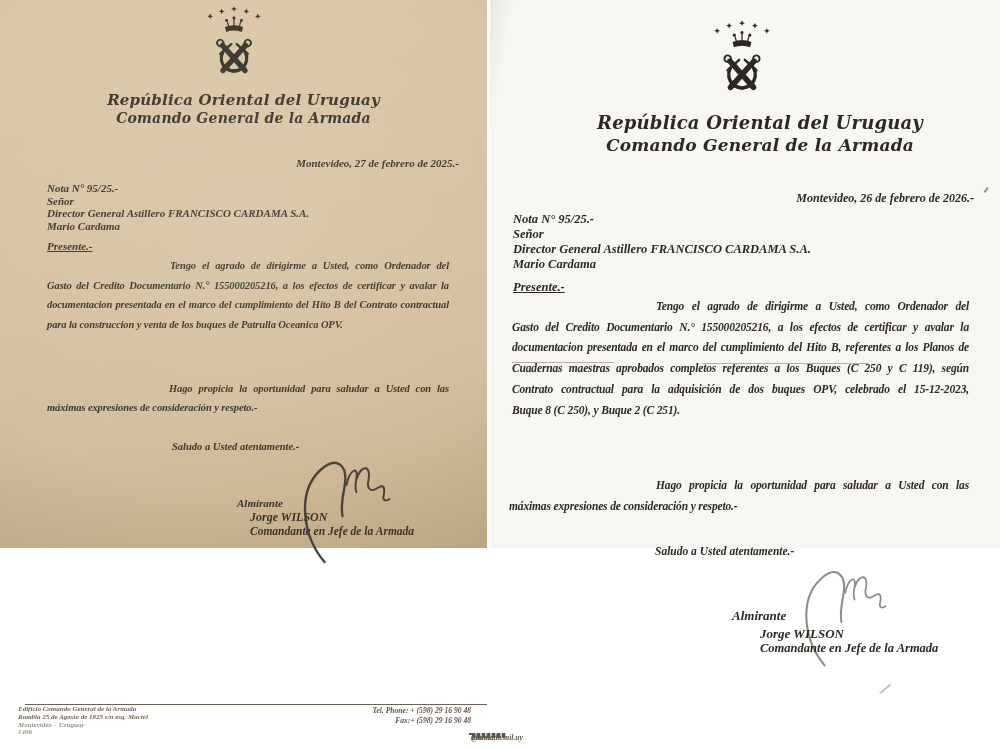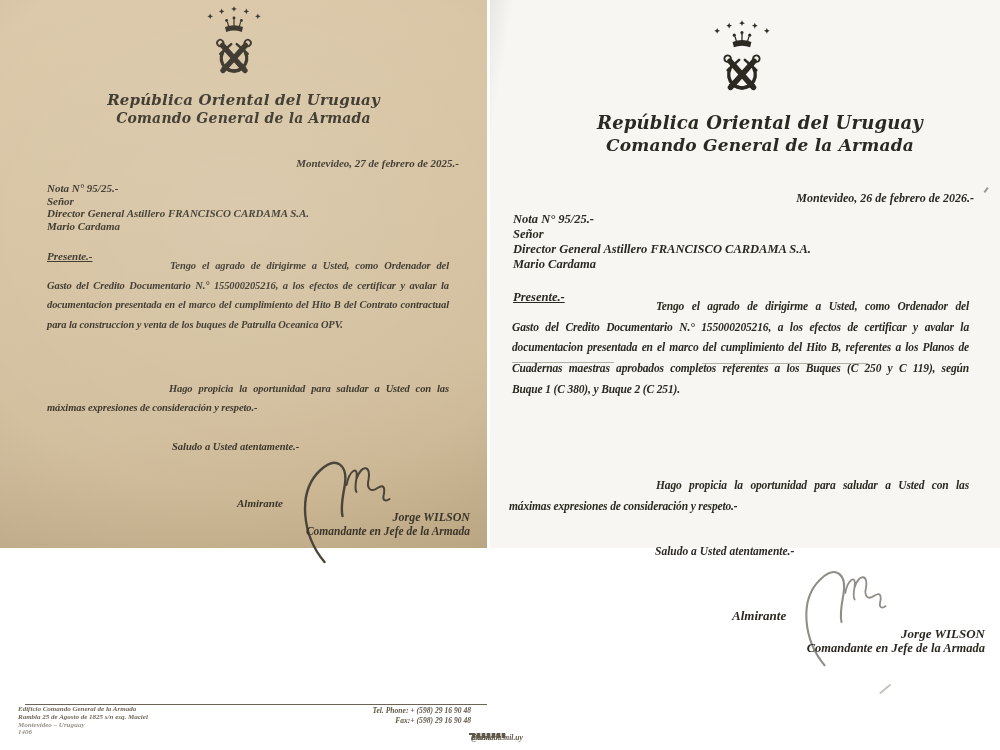--- a/index.html
+++ b/index.html
@@ -22,35 +22,35 @@
   .right .t1{top:112px;font-size:18px;padding-left:30px;box-sizing:border-box;}
   .right .t2{top:135px;font-size:17px;padding-left:30px;box-sizing:border-box;}
   .date{white-space:nowrap;}
   .left .date{top:157px;right:28px;font-size:11px;}
   .right .date{top:191px;right:26px;font-size:12px;}
   .addr{white-space:nowrap;}
   .addr div{position:static;}
   .left .addr{top:182px;left:47px;font-size:11px;line-height:12.5px;}
   .right .addr{top:212px;left:23px;font-size:12.5px;line-height:15px;}
   .uline{text-decoration:underline;}
-  .addr .uline{display:inline-block;margin-top:18px;}
+  .addr .uline{display:inline-block;margin-top:8px;}
   .lines > div{position:static;text-align:justify;text-align-last:justify;}
   .lines > div:first-child{padding-left:var(--ind);box-sizing:border-box;font-family:Liberation Serif, serif;}
   .lines > div:last-child{text-align-last:left;}
   .left .body1{top:256px;left:47px;width:402px;font-size:10.5px;letter-spacing:-.1px;line-height:19.5px;--ind:123px;}
   .left .body2{top:379px;left:47px;width:402px;font-size:10.5px;letter-spacing:-.1px;line-height:19px;--ind:122px;}
   .right .body1{top:296px;left:22px;width:457px;font-size:11.5px;letter-spacing:-.15px;line-height:20.7px;--ind:144px;}
   .right .body2{top:475px;left:19px;width:460px;font-size:11.5px;letter-spacing:-.15px;line-height:21px;--ind:147px;}
   .left .farewell{top:441px;left:172px;font-size:10.5px;white-space:nowrap;}
   .right .farewell{top:545px;left:165px;font-size:11.5px;white-space:nowrap;}
   .left .sig{left:288px;top:452px;width:125px;height:115px;color:#4b443a;}
   .right .sig{left:300px;top:562px;width:118px;height:108px;color:#8f8d88;}
   .left .rank{left:237px;top:497px;font-size:11px;}
   .right .rank{left:242px;top:608px;font-size:13px;}
-  .signer{text-align:right;}
+  .signer{text-align:left;}
   .signer div{position:static;}
   .left .signer{left:250px;top:510px;width:220px;font-size:12px;line-height:14px;}
   .left .signer .s2{font-size:11.5px;}
   .right .signer{left:270px;top:626px;width:225px;font-size:13px;line-height:15px;}
   .right .signer .s2{font-size:12.5px;}
   .footline{top:704px;left:25px;width:462px;height:1px;background:#6b6355;}
   .foot-l{left:18px;top:706px;font-size:7px;line-height:7.8px;color:#70685a;font-weight:700;white-space:nowrap;}
   .foot-l div{position:static;}
   .foot-l .faded{opacity:.72;}
   .foot-r{right:16px;top:706px;text-align:right;font-size:7.6px;line-height:10px;color:#5f5749;white-space:nowrap;}
@@ -203,21 +203,22 @@
       <div>Mario Cardama</div>
       <div>
           <span class="uline">Presente.-</span>
         </div>
     </div>
     <div class="body1 lines">
         <div>Tengo el agrado de dirigirme a Usted, como Ordenador del</div>
         <div>Gasto del Credito Documentario N.° 155000205216, a los efectos de certificar y avalar la</div>
         <div>documentacion presentada en el marco del cumplimiento del Hito B, referentes a los Planos de</div>
         <div>Cuadernas maestras aprobados completos referentes a los Buques (C 250 y C 119), según</div>
-        <div>Buque 1 (C 380), y Buque 2 (C 251).</div>
+        <div>Contrato contractual para la adquisición de dos buques OPV, celebrado el 15-12-2023,</div>
+        <div>Buque 8 (C 250), y Buque 2 (C 251).</div>
       </div>
     <div class="art" style="left:22px;top:362px;width:102px;"></div>
     <div class="art" style="left:212px;top:363px;width:166px;"></div>
     <div class="body2 lines">
         <div>Hago propicia la oportunidad para saludar a Usted con las</div>
         <div>máximas expresiones de consideración y respeto.-</div>
       </div>
     <div class="farewell">Saludo a Usted atentamente.-</div>
     <svg class="sig" viewBox="0 0 120 115">
       <g fill="none" stroke="currentColor" stroke-linecap="round">

